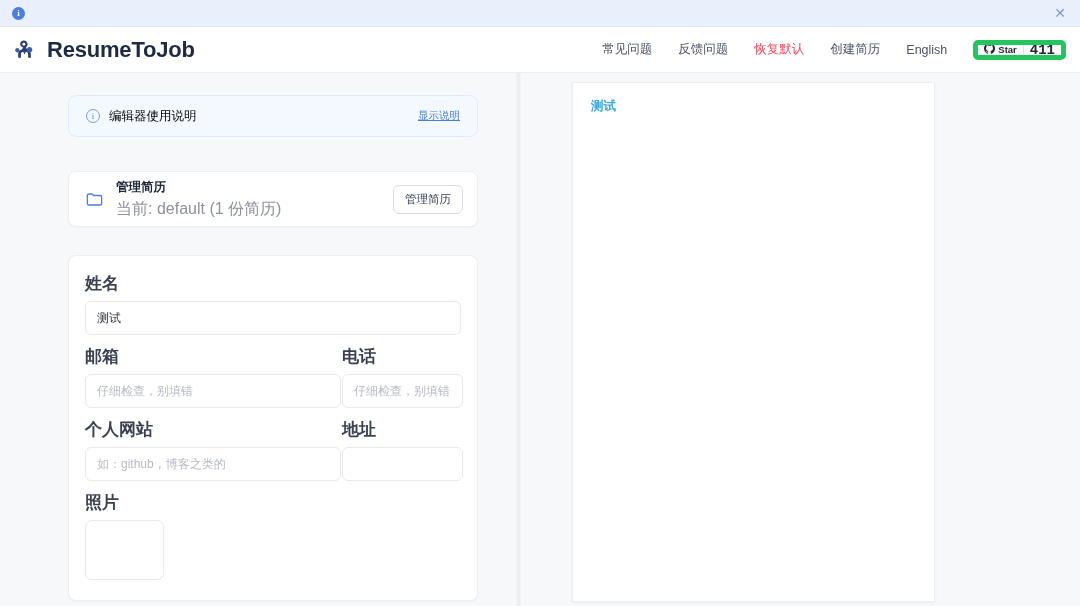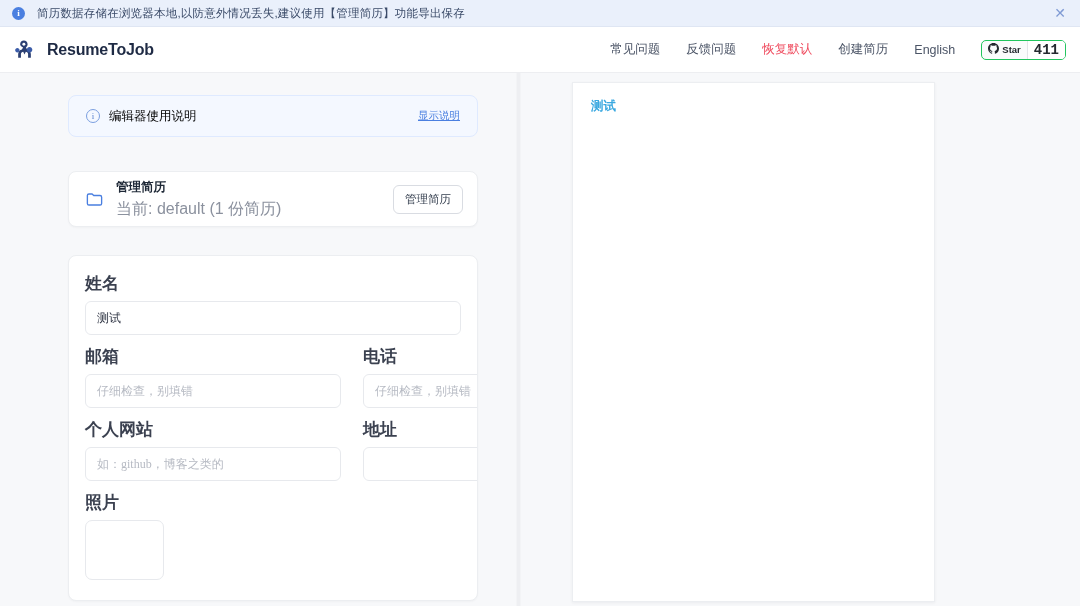--- a/index.html
+++ b/index.html
@@ -49,32 +49,32 @@
     height: 46px;
     background: #ffffff;
     border-bottom: 1px solid #edeef1;
     display: flex;
     align-items: center;
     padding: 0 14px 0 12px;
   }
   .brand { display: flex; align-items: center; gap: 9px; }
   .brand-mark { width: 26px; height: 26px; flex: none; }
   .brand-name {
-    font-size: 16px; font-weight: bold; color: #1e2a44;
+    font-size: 22px; font-weight: bold; color: #1e2a44;
     letter-spacing: -.2px;
   }
   .nav { margin-left: auto; display: flex; align-items: center; gap: 26px; }
   .nav-item {
     font-size: 12.5px; color: #4b5466;
     cursor: pointer; white-space: nowrap;
   }
   .nav-item.accent { color: #ef4b5e; }
   .gh-btn {
     display: flex; align-items: stretch;
-    border: 1px solid #22c55e; border-radius: 5px;
+    border: 5px solid #22c55e; border-radius: 5px;
     height: 20px; overflow: hidden; background: #fafbfc;
     cursor: pointer;
   }
   .gh-left {
     display: flex; align-items: center; gap: 3px;
     padding: 0 6px; font-size: 9.5px; font-weight: bold; color: #24292f;
   }
   .gh-count {
     display: flex; align-items: center; padding: 0 6px;
     font-size: 14px; font-weight: bold; color: #24292f;
@@ -184,21 +184,21 @@
     padding: 9px 11px;
     outline: none;
     font-family: inherit;
   }
   .inp::placeholder { color: #b6bac3; }
   .inp.big { height: 34px; }
   textarea.inp {
     height: 65px; resize: none; padding-top: 9px; line-height: 1.5;
   }
   .field { margin-bottom: 10px; }
-  .row { display: flex; gap: 22px; font-family: Liberation Serif, serif; }
+  .row { display: flex; gap: 1px; }
   .row .col-wide { flex: 0 0 256px; }
   .row .col-narrow { flex: 0 0 121px; }
   .photo-box {
     width: 79px; height: 60px;
     border: 1px solid #e7e9ed; border-radius: 7px;
     background: #fff;
     display: flex; align-items: center; justify-content: center;
     cursor: pointer;
   }
   .photo-row { display: flex; align-items: center; gap: 17px; }
@@ -216,21 +216,20 @@
     font-size: 12.5px;
     color: #3aa8e0;
     font-weight: bold;
   }
 </style>
 </head>
 <body>
 
 <div class="notice-bar">
   <span class="notice-icon">i</span>
-  <span class="notice-text">简历数据存储在浏览器本地,以防意外情况丢失,建议使用【管理简历】功能导出保存</span>
   <span class="notice-close">✕</span>
 </div>
 
 <div class="header">
   <div class="brand">
     <span class="brand-mark">
       <svg viewBox="0 0 32 32" width="26" height="26">
         <path d="M10 9c0-2.6 2-4.6 4.6-4.6S19.2 6.4 19.2 9c0 1.6-.8 3-2 3.8l1.4 2.6c2.6.5 4.6 2.8 4.6 5.6v4.4h-3.4v-4.4c0-1.6-1.2-2.9-2.8-3l-1.6 3.4-1.6-3.4c-1.6.1-2.8 1.4-2.8 3v4.4H7.6V21c0-2.8 2-5.1 4.6-5.6l1.4-2.6c-2.2-.8-3.6-2.2-3.6-3.8z" fill="#2b3f72"></path>
         <circle cx="14.6" cy="9" r="1.8" fill="#ffffff"></circle>
         <path d="M21.6 12.4c1.9 0 3.4 1.5 3.4 3.4s-1.5 3.4-3.4 3.4-3.4-1.5-3.4-3.4 1.5-3.4 3.4-3.4z" fill="#3b5ca8"></path>

